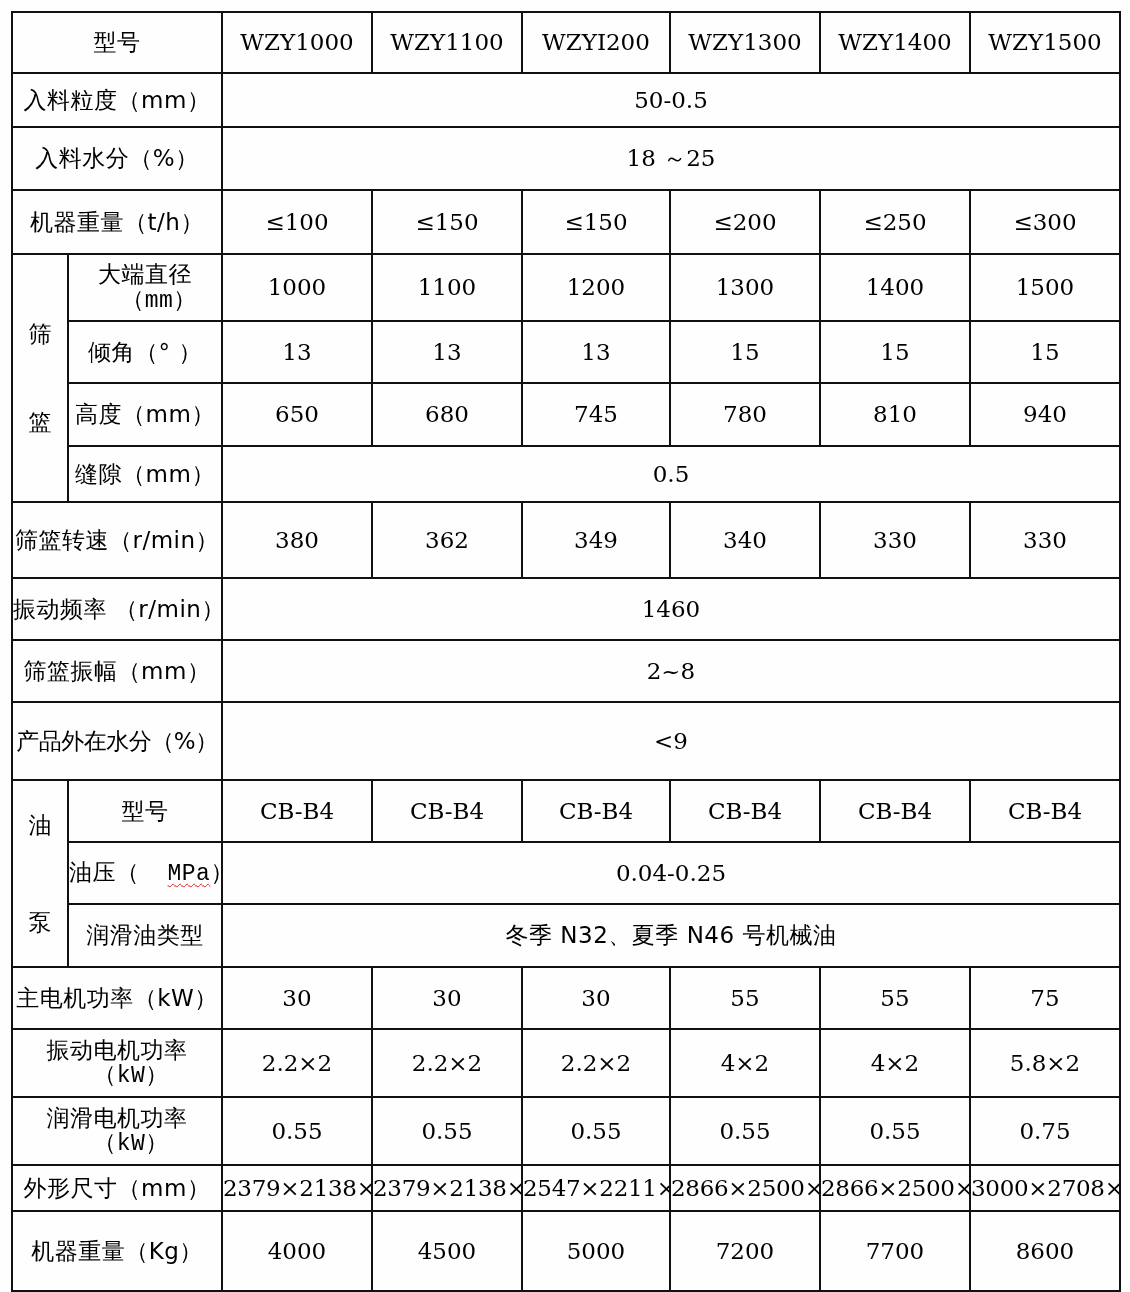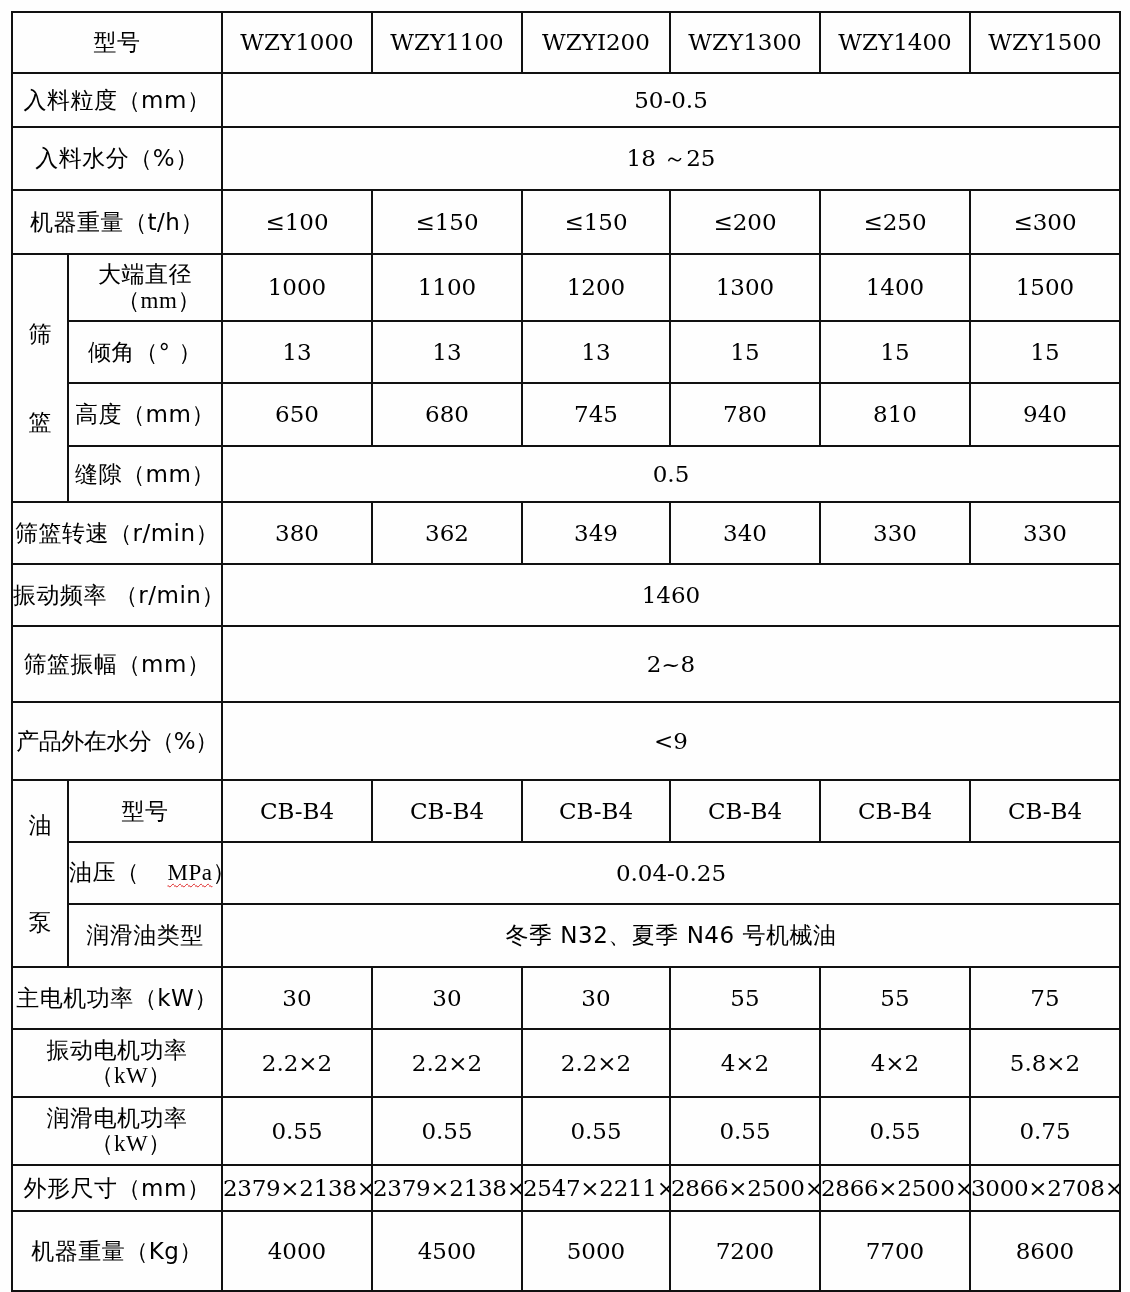--- a/index.html
+++ b/index.html
@@ -16,21 +16,21 @@
       text-align: center; vertical-align: middle;
       padding: 0; font-size: 23px; line-height: 1.15;
       white-space: nowrap; overflow: hidden;
     }
     td.lbl { font-family: "DejaVu Sans", "Liberation Sans", sans-serif; font-size: 23px; letter-spacing: 0.5px; }
     td.lbl-left { text-align: left; padding-left: 2px; }
     td.grp { font-family: "DejaVu Sans", "Liberation Sans", sans-serif; font-size: 24px; }
     td.grp .g1 { display: block; margin-bottom: 62px; }
     td.grp.pump .g1 { margin-bottom: 70px; }
     td.dim { font-size: 14px; letter-spacing: -0.3px; }
-    .unit { font-family: Liberation Serif, serif; padding-left: 28px; }
+    .unit { font-family: Liberation Mono, monospace; padding-left: 28px; }
     .squiggle { text-decoration: underline wavy #d22; text-underline-offset: 3px; text-decoration-thickness: 1px; }
   </style>
 </head>
 <body>
 
 <table class="spec">
   <colgroup>
     <col style="width:56px">
       <col style="width:154px">
     <col style="width:150px">
@@ -104,36 +104,36 @@
       <td>745</td>
       <td>780</td>
       <td>810</td>
       <td>940</td>
     </tr>
     <tr style="height:56px">
       <td class="lbl lbl-left">缝隙（mm）</td>
       <td colspan="6">0.5</td>
     </tr>
 
-    <tr style="height:62px">
+    <tr style="height:76px">
       <td class="lbl lbl-left" colspan="2">筛篮转速（r/min）</td>
       <td>380</td>
       <td>362</td>
       <td>349</td>
       <td>340</td>
       <td>330</td>
       <td>330</td>
     </tr>
 
     <tr style="height:62px">
       <td class="lbl lbl-left" colspan="2">振动频率 （r/min）</td>
       <td colspan="6">1460</td>
     </tr>
 
-    <tr style="height:76px">
+    <tr style="height:62px">
       <td class="lbl" colspan="2">筛篮振幅（mm）</td>
       <td colspan="6">2~8</td>
     </tr>
 
     <tr style="height:78px">
       <td class="lbl lbl-left" colspan="2" style="letter-spacing:-0.5px">产品外在水分（%）</td>
       <td colspan="6">&lt;9</td>
     </tr>
 
     <tr style="height:62px">

